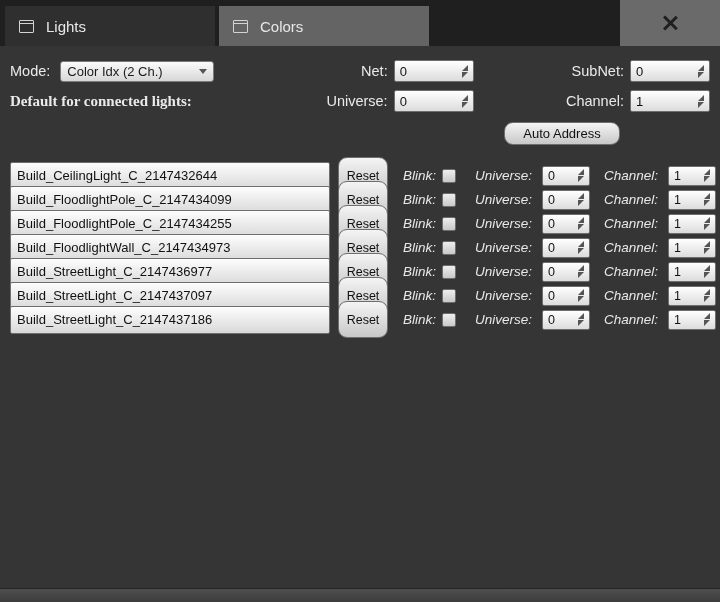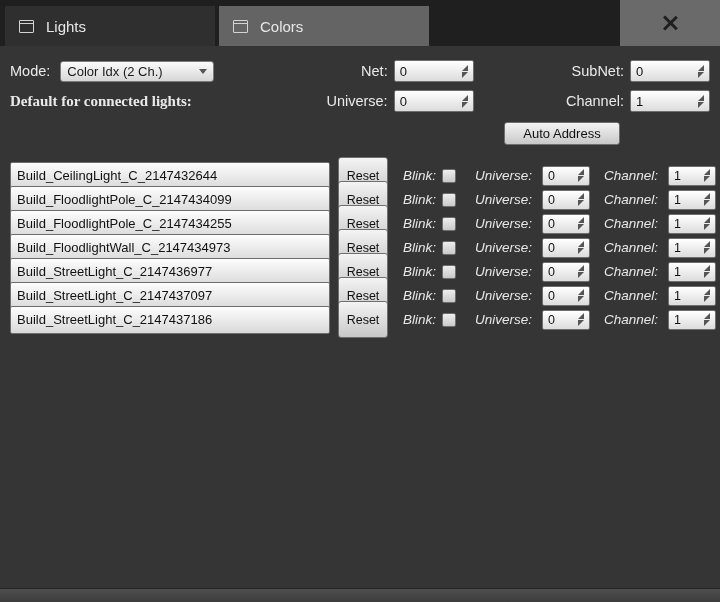--- a/index.html
+++ b/index.html
@@ -143,21 +143,21 @@
     border-right: 6px solid transparent;
     border-top: 6px solid #555;
   }
 
   
   .btn {
     height: 23px;
     padding: 0 12px;
     background: linear-gradient(#f4f4f4,#c8c8c8);
     border: 1px solid #6e6e6e;
-    border-radius: 3px;
+    border-radius: 9px;
     color: #111;
     font-size: 13px;
     display: inline-flex;
     align-items: center;
     justify-content: center;
   }
   .btn.reset { height: 37px; font-size: 12.5px; padding: 0 8px; }
 
   .auto-row {
     display: flex;

